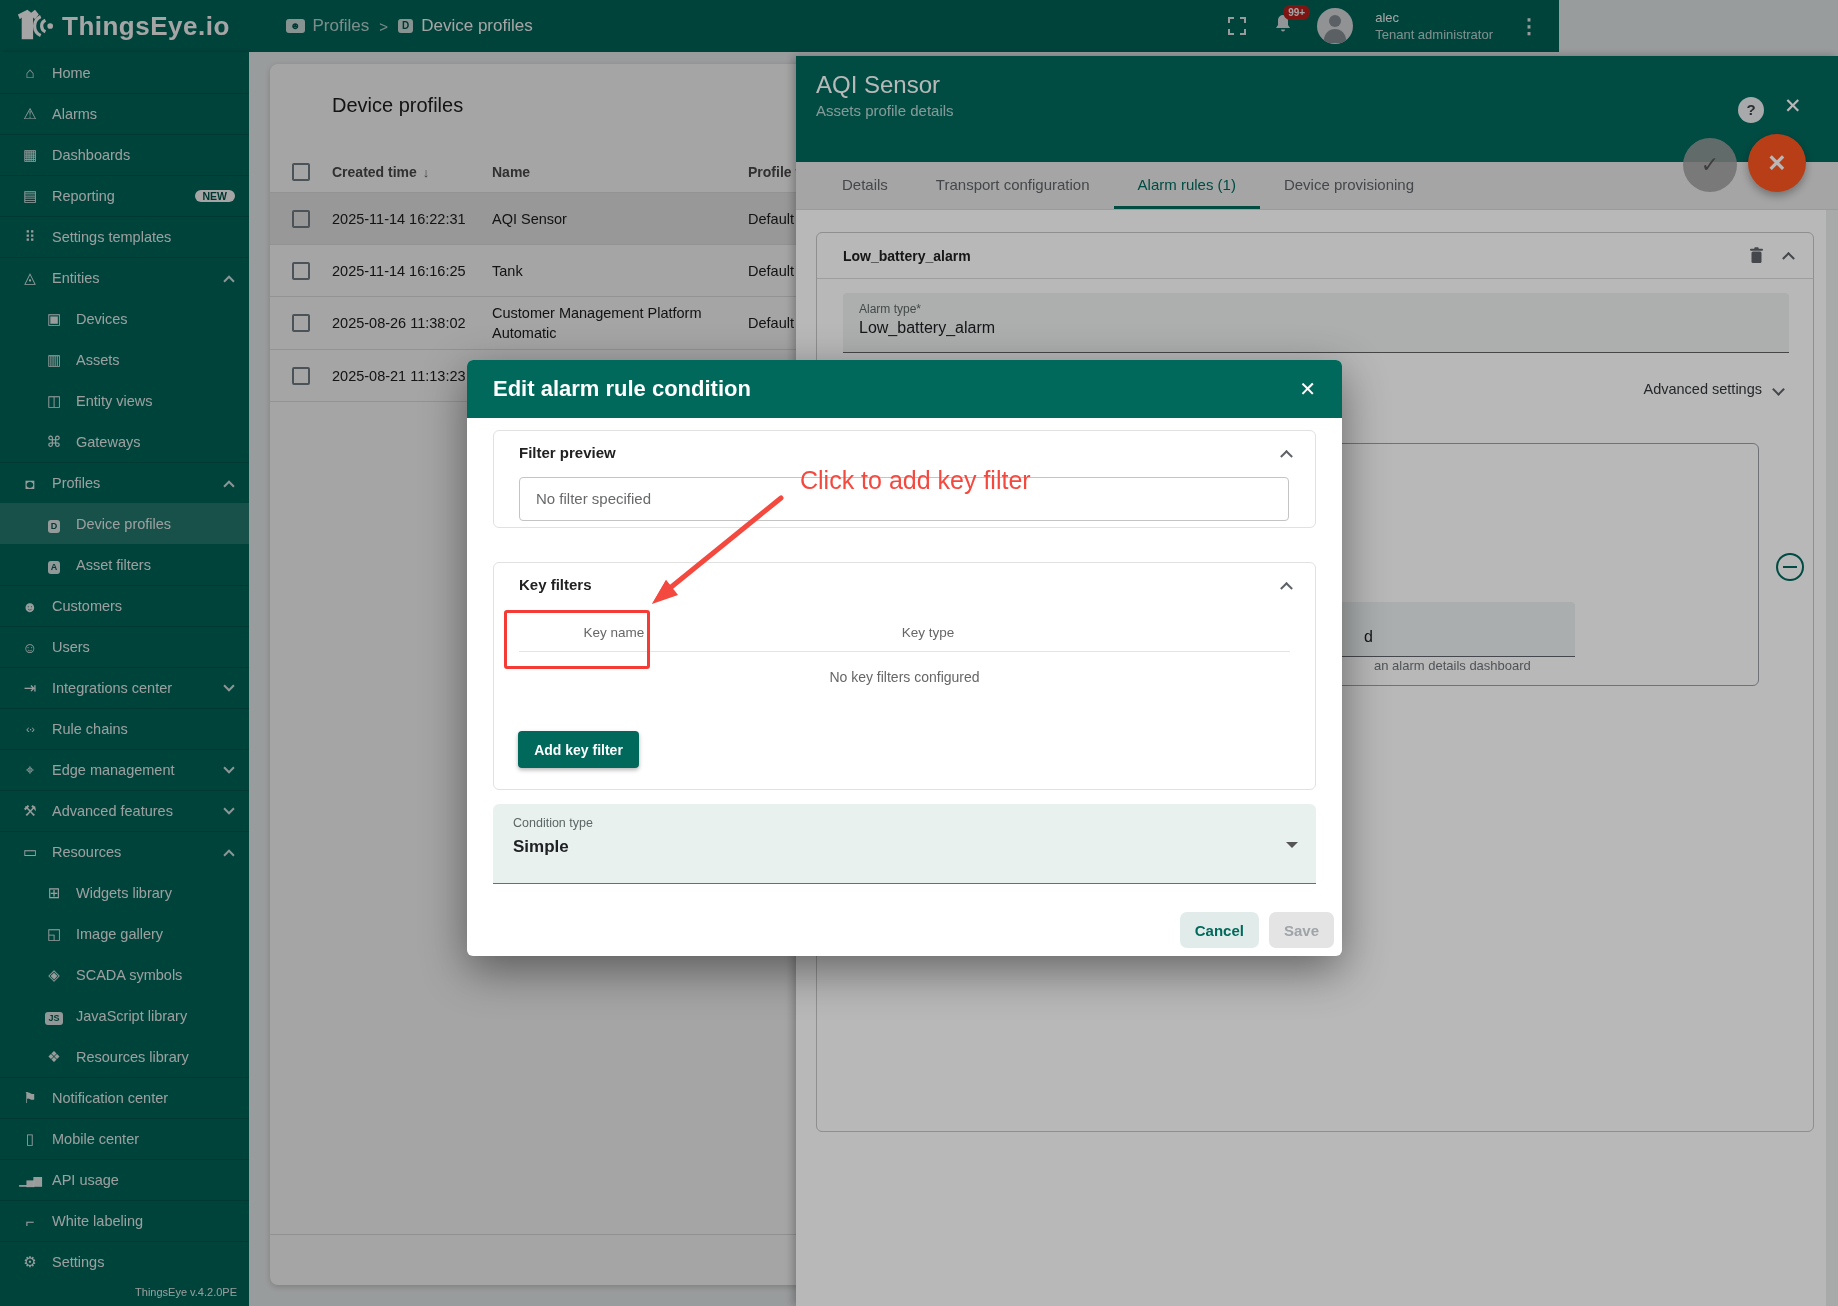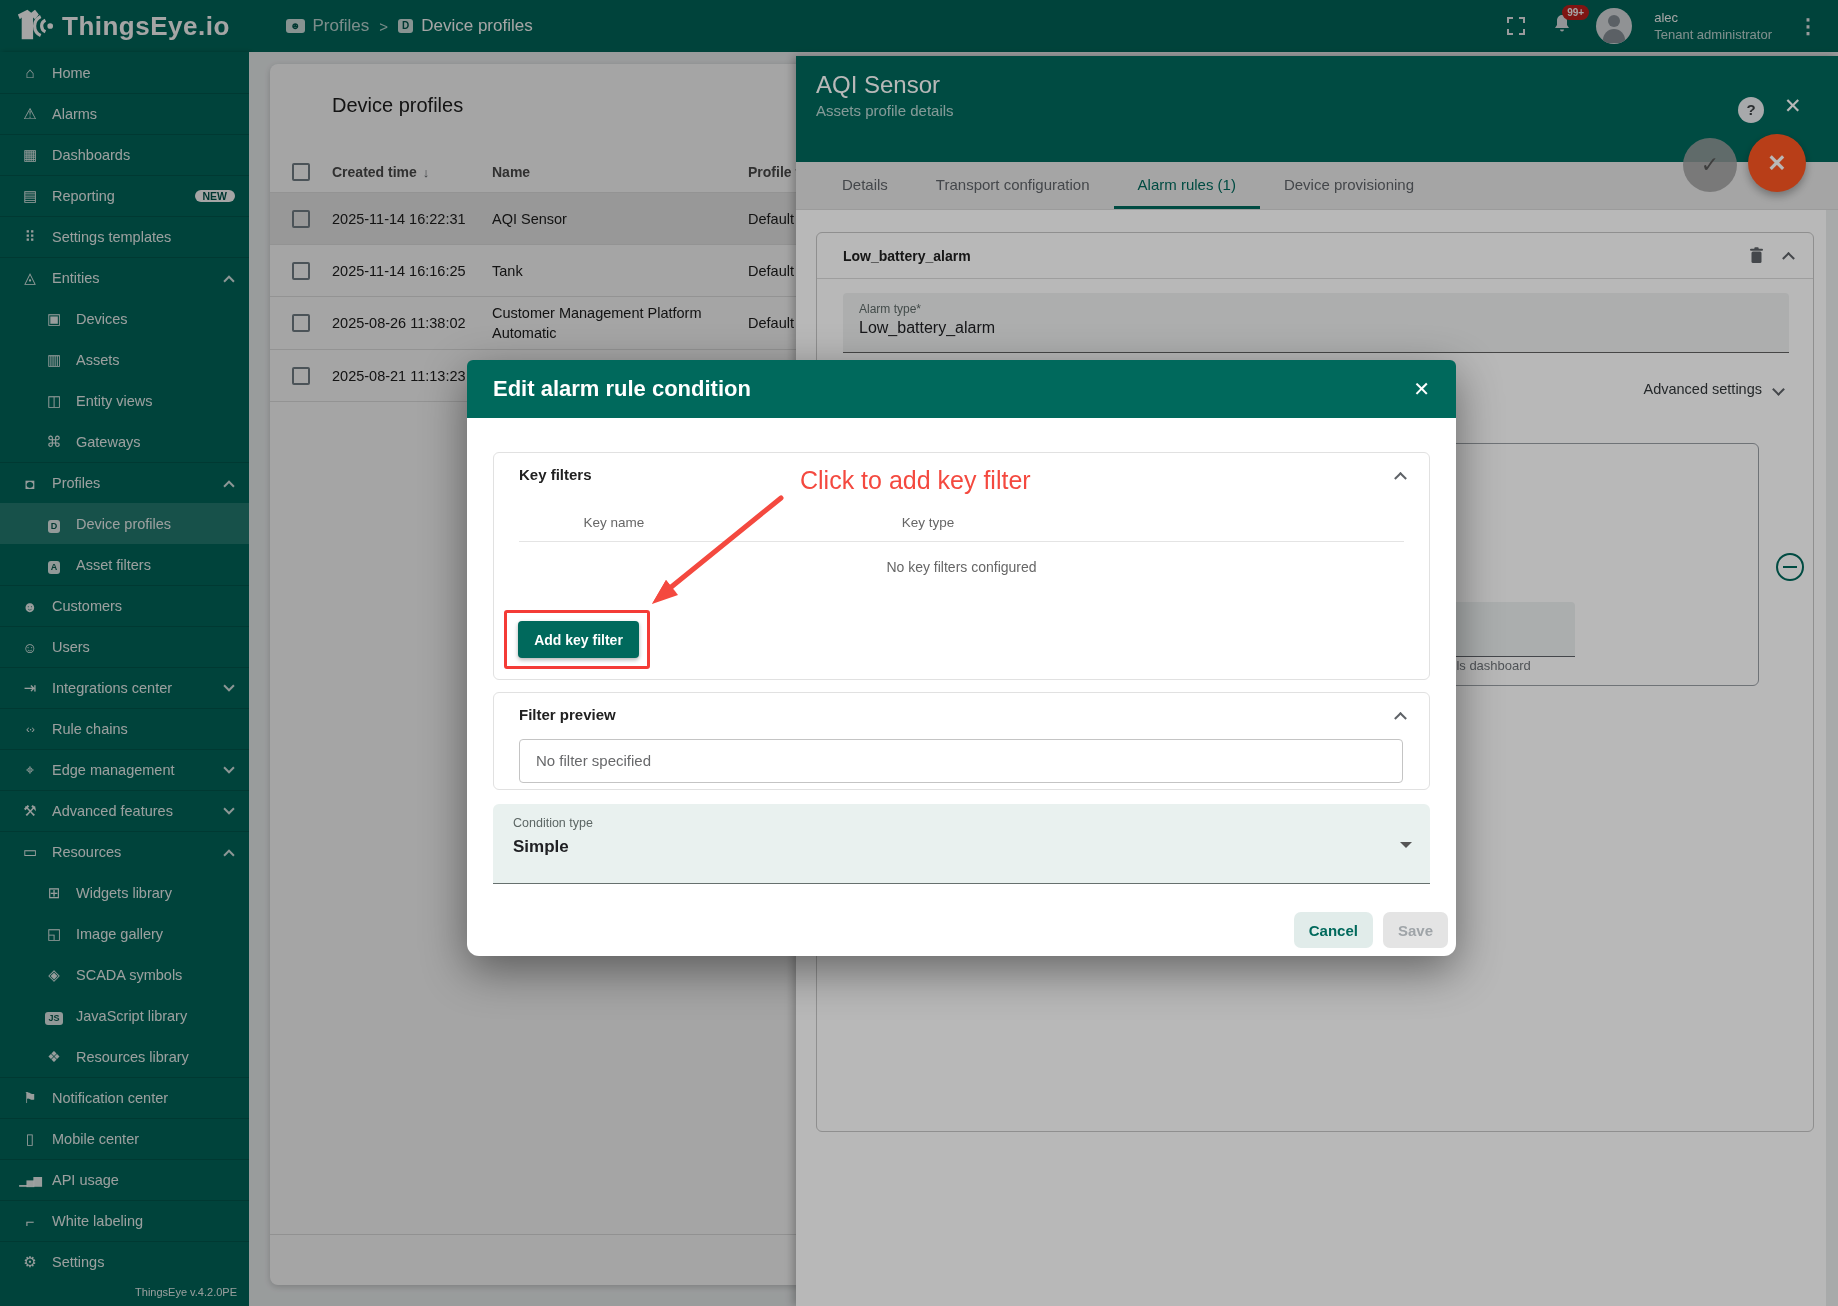--- a/index.html
+++ b/index.html
@@ -3,21 +3,21 @@
 <meta charset="utf-8">
 <style>
   * { margin:0; padding:0; box-sizing:border-box; }
   html,body { width:1838px; height:1306px; overflow:hidden; font-family:"Liberation Sans",sans-serif; background:#eef1f2; position:relative; }
 
   
   .overlay-a { position:absolute; inset:0; background:rgba(0,0,0,0.10); z-index:5; }
   .overlay-b { position:absolute; inset:0; background:rgba(0,0,0,0.28); z-index:20; }
 
   
-  .app-header { position:absolute; left:0; top:0; width:1838px; height:52px; background:#00695c; display:flex; align-items:center; z-index:1; }
+  .app-header { position:absolute; left:0; top:0; width:1559px; height:52px; background:#00695c; display:flex; align-items:center; z-index:1; }
   .logo-wrap { display:flex; align-items:center; margin-left:14px; width:236px; }
   .logo-mark { width:42px; height:38px; }
   .logo-text { color:#fff; font-size:26px; font-weight:bold; letter-spacing:.5px; margin-left:6px; }
   .breadcrumb { display:flex; align-items:center; margin-left:36px; font-size:17px; color:rgba(255,255,255,.75); gap:10px; }
   .crumb { display:flex; align-items:center; gap:8px; cursor:pointer; }
   .crumb.current { color:#fff; font-weight:500; }
   .crumb-badge { background:rgba(255,255,255,.82); color:#00564c; font-size:10px; font-weight:bold; border-radius:3px; padding:2px 4px; line-height:10px; }
   .crumb-sep { color:rgba(255,255,255,.75); font-size:15px; }
   .header-right { margin-left:auto; display:flex; align-items:center; gap:22px; margin-right:16px; }
   .hicon { width:24px; height:24px; color:#eceff1; }
@@ -88,21 +88,21 @@
   .ff-value { font-size:16px; color:#202124; padding:3px 16px 0; }
   .adv-settings { position:absolute; right:30px; top:148px; font-size:14.5px; color:#33383b; display:flex; align-items:center; gap:12px; }
   .cond-box { position:absolute; left:26px; top:210px; width:916px; height:243px; border:1px solid #9aa0a6; border-radius:6px; }
   .dash-field { position:absolute; left:338px; top:158px; width:393px; height:55px; background:#eef1f1; border-bottom:1px solid #5f6368; }
   .dash-frag { position:absolute; left:182px; top:26px; font-size:16px; color:#202124; }
   .dash-hint { position:absolute; left:530px; top:214px; font-size:13px; color:#70757a; }
   .minus-circle { position:absolute; left:959px; top:320px; width:28px; height:28px; border:2px solid #00695c; border-radius:50%; }
   .minus-circle::after { content:""; position:absolute; left:5px; top:11px; width:14px; height:2px; background:#00695c; }
 
   
-  .modal { position:absolute; left:467px; top:360px; width:989px; height:596px; background:#fff; border-radius:12px; z-index:30; box-shadow:0 14px 45px rgba(0,0,0,.45); }
+  .modal { position:absolute; left:467px; top:360px; width:875px; height:596px; background:#fff; border-radius:6px; z-index:30; box-shadow:0 14px 45px rgba(0,0,0,.45); }
   .modal-bar { height:58px; background:#00695c; border-radius:6px 6px 0 0; display:flex; align-items:center; padding:0 26px 0 26px; }
   .modal-title { color:#fff; font-size:22px; font-weight:bold; }
   .modal-x { margin-left:auto; color:#fff; font-size:20px; }
   .mcard { position:relative; margin:34px 26px 0; border:1px solid #e1e1e1; border-radius:6px; }
   .mcard.kf { height:228px; margin-top:34px; }
   .mcard.fp { height:98px; margin-top:12px; }
   .mcard-title { position:absolute; left:25px; top:13px; font-size:15px; font-weight:bold; color:#212121; }
   .mcard-chev { position:absolute; right:24px; top:18px; }
   .kf-cols { position:absolute; left:0; right:0; top:62px; height:22px; font-size:13.5px; color:#666; }
   .kf-col-name { position:absolute; left:70px; width:100px; text-align:center; }
@@ -399,36 +399,36 @@
 </section>
 
 <div class="overlay-b"></div>
 
 <section class="modal">
   <div class="modal-bar">
     <span class="modal-title">Edit alarm rule condition</span>
     <span class="modal-x">✕</span>
   </div>
 
+  <div class="mcard fp">
+    <span class="mcard-title">Filter preview</span>
+    <span class="mcard-chev chev2 up"></span>
+    <div class="fp-box">No filter specified</div>
+  </div>
+
   <div class="mcard kf">
     <span class="mcard-title">Key filters</span>
     <span class="mcard-chev chev2 up"></span>
     <div class="kf-cols">
       <span class="kf-col-name">Key name</span>
       <span class="kf-col-type">Key type</span>
     </div>
     <div class="kf-divider"></div>
     <div class="kf-empty">No key filters configured</div>
     <button class="add-btn">Add key filter</button>
-  </div>
-
-  <div class="mcard fp">
-    <span class="mcard-title">Filter preview</span>
-    <span class="mcard-chev chev2 up"></span>
-    <div class="fp-box">No filter specified</div>
   </div>
 
   <div class="cond-field">
     <span class="cond-label">Condition type</span>
     <span class="cond-value">Simple</span>
     <span class="cond-caret"></span>
   </div>
 
   <div class="modal-foot">
     <button class="btn cancel">Cancel</button>

